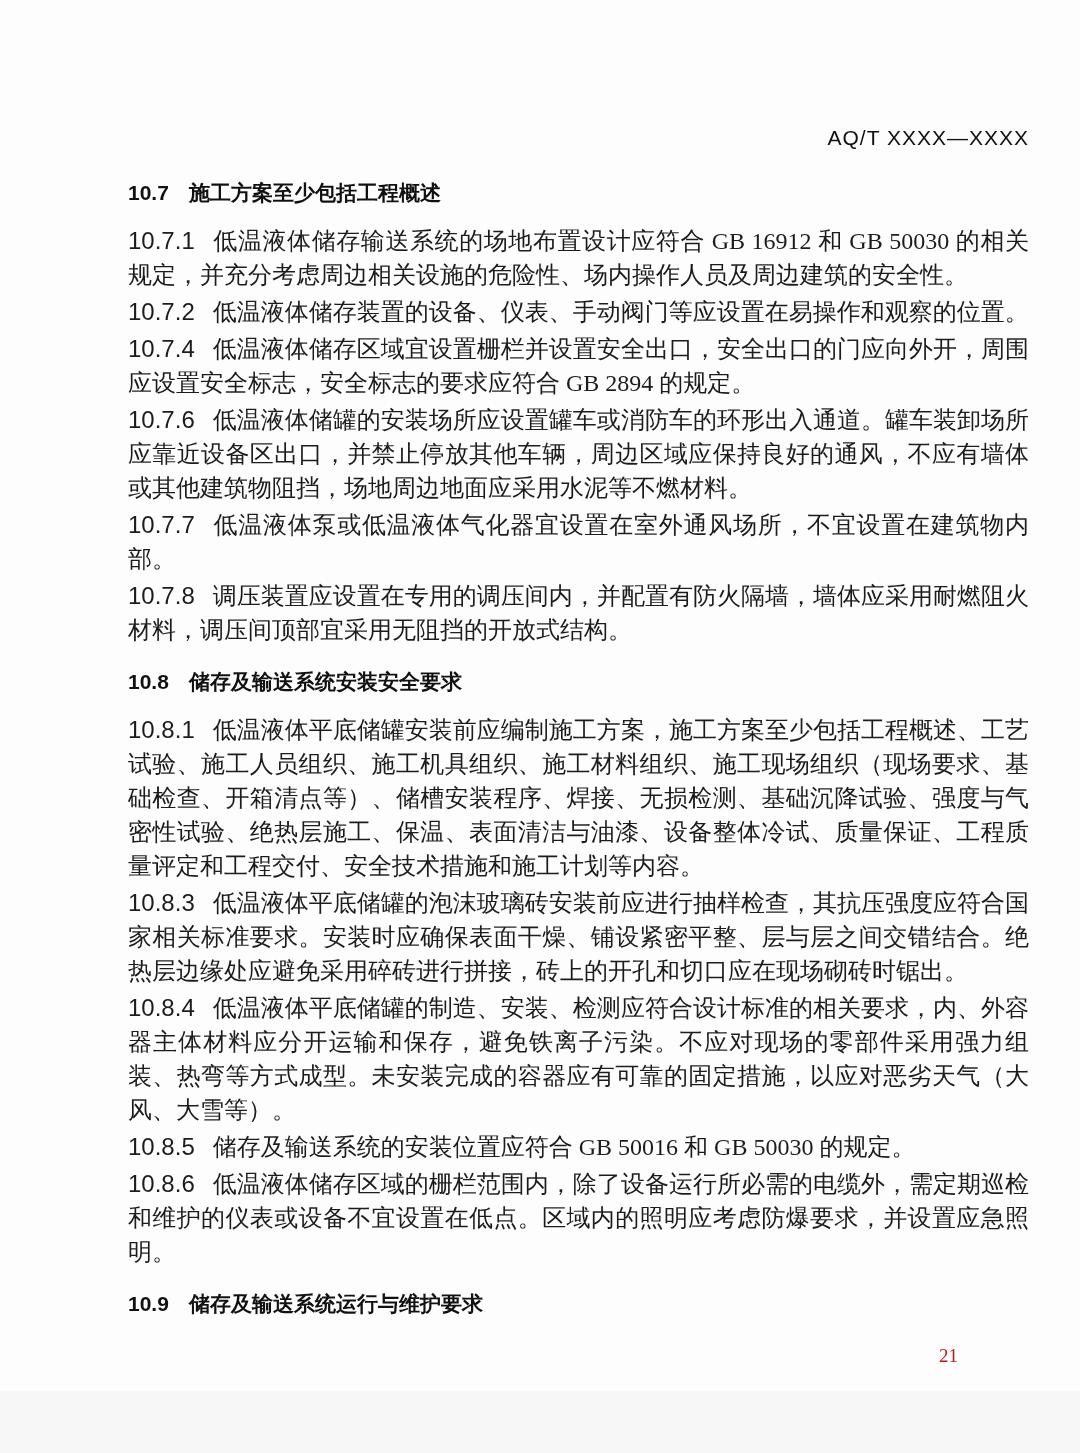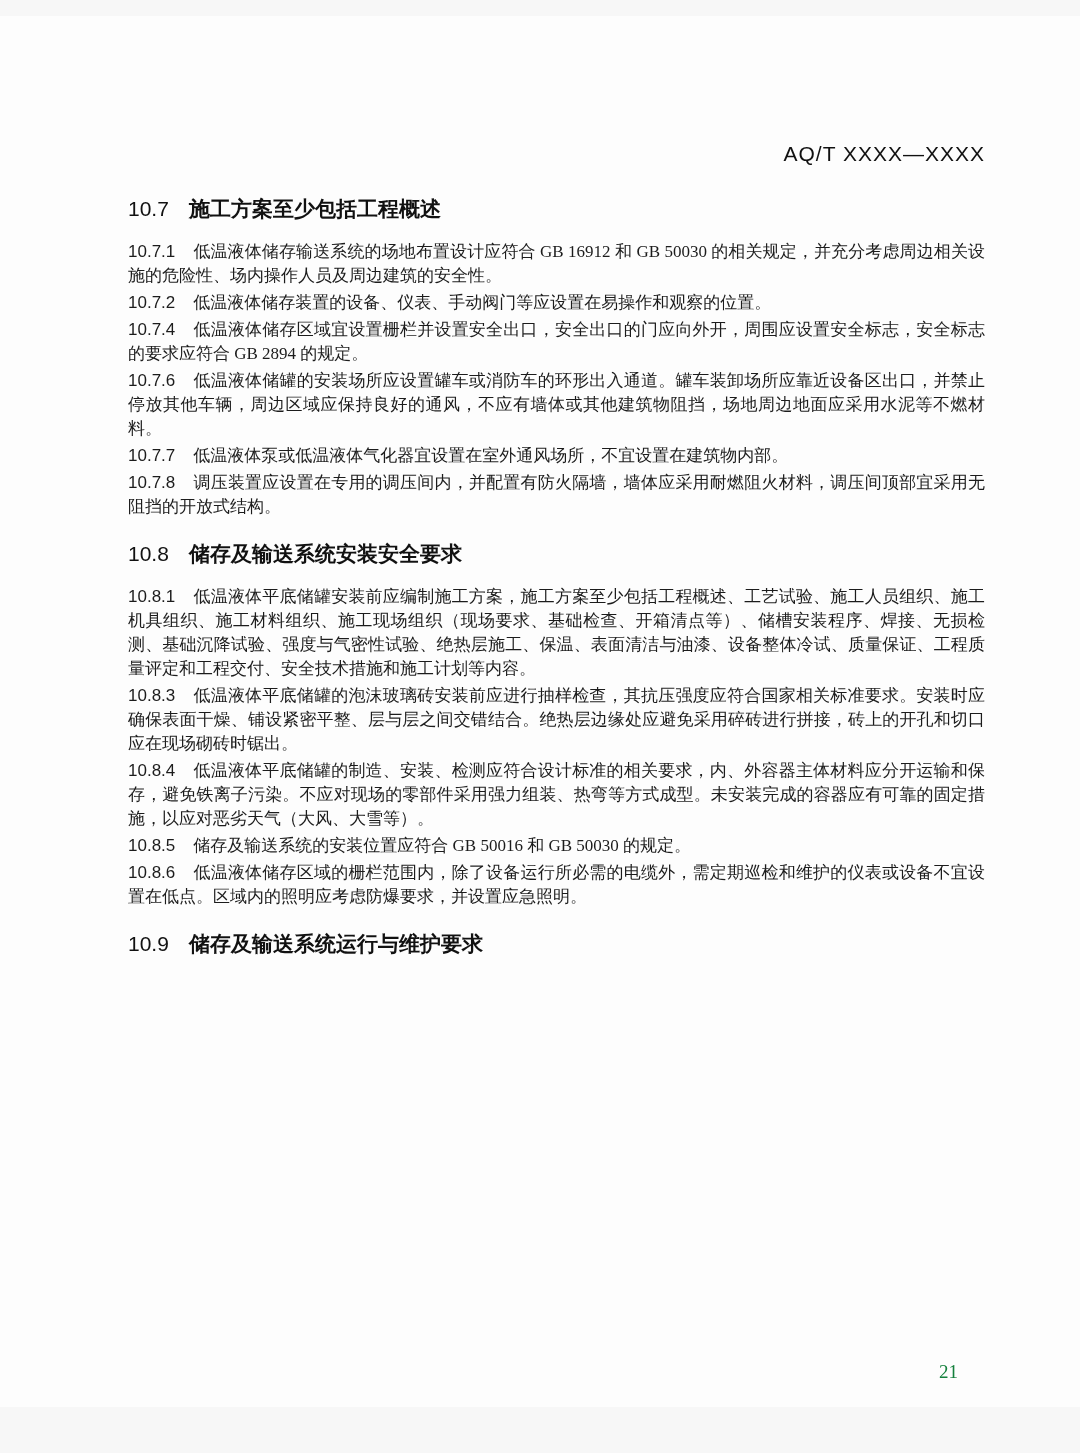--- a/index.html
+++ b/index.html
@@ -4,66 +4,66 @@
 <style>
   html, body {
     margin: 0;
     padding: 0;
     background: #f7f7f7;
   }
   .page {
     position: relative;
     width: 1080px;
     height: 1391px;
-    margin: 16px auto;
+    margin: 0 auto;
     background: #fdfdfd;
     color: #1c1c1c;
     font-family: "Liberation Serif", "DejaVu Serif", serif;
     box-sizing: border-box;
-    padding: 126px 95px 0 128px;
+    padding: 126px 51px 0 128px;
   }
   .doc-header {
     text-align: right;
     font-family: "Liberation Sans", "DejaVu Sans", sans-serif;
     font-size: 21px;
     letter-spacing: 1px;
     color: #111;
     margin: 0 0 26px 0;
     white-space: nowrap;
   }
   .heading {
     font-family: "Liberation Sans", "DejaVu Sans", sans-serif;
     font-weight: bold;
     font-size: 21px;
     line-height: 34px;
     margin: 18px 0 14px 0;
     color: #111;
   }
   .heading .num {
-    font-weight: normal;
+    font-weight: bold;
     margin-right: 20px;
   }
   .clause {
-    font-size: 17px;
-    line-height: 24px;
+    font-size: 24px;
+    line-height: 34px;
     margin: 3px 0;
     text-align: justify;
   }
   .clause .num {
     font-family: "Liberation Sans", "DejaVu Sans", sans-serif;
     margin-right: 18px;
     white-space: nowrap;
   }
   .page-number {
     position: absolute;
     right: 122px;
     bottom: 24px;
     font-family: "Liberation Serif", "DejaVu Serif", serif;
     font-size: 19px;
-    color: #15803d;
+    color: #b91c1c;
   }
 </style>
 </head>
 <body>
 
 <div class="page">
 
   <div class="doc-header">AQ/T XXXX—XXXX</div>
 
   <div class="heading">

